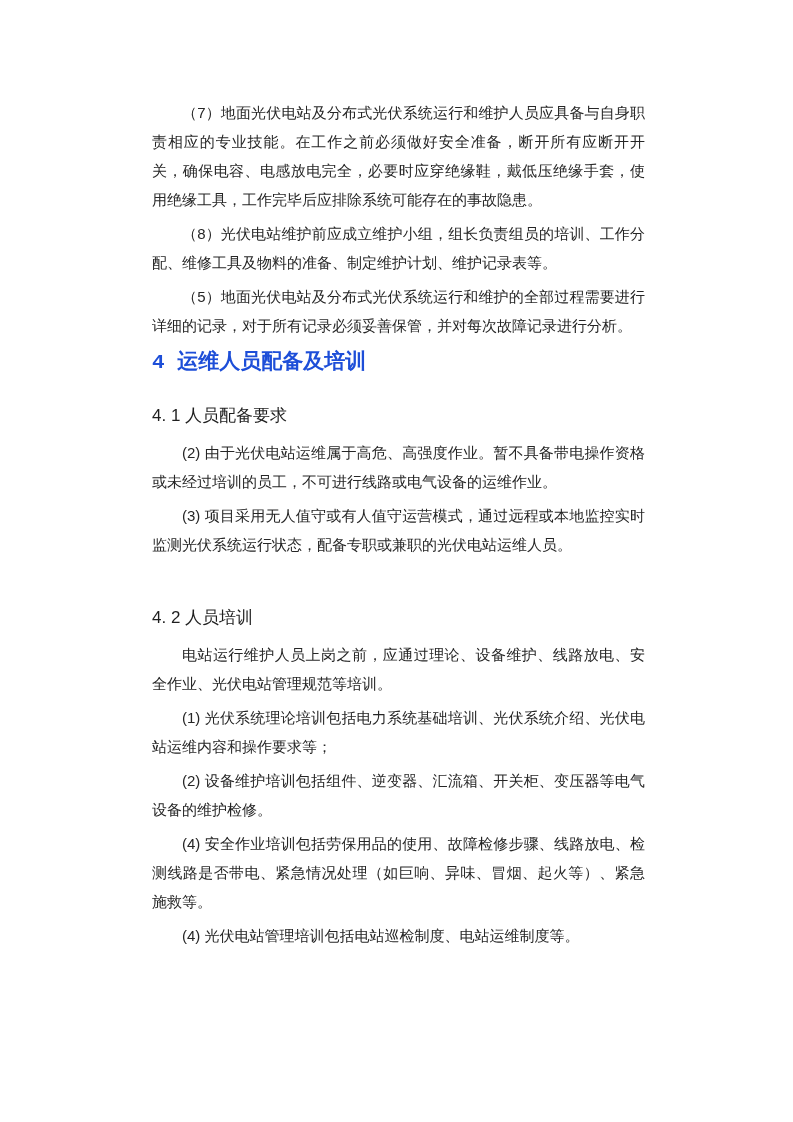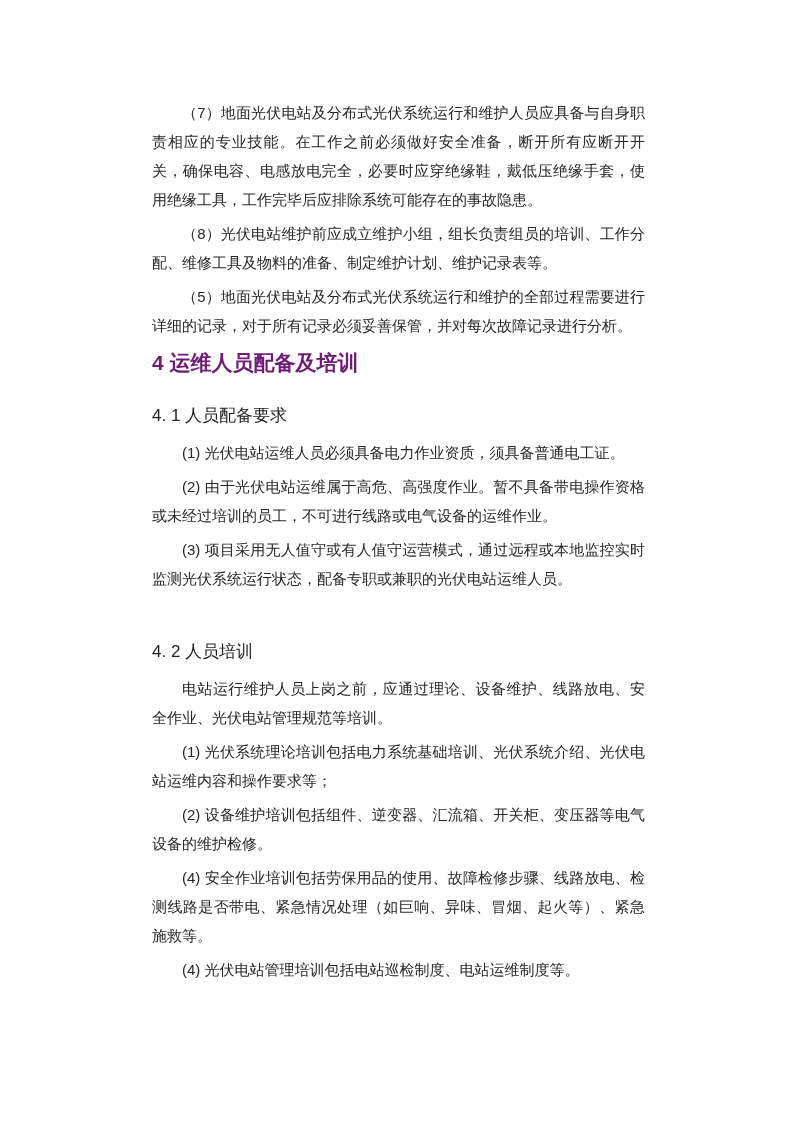--- a/index.html
+++ b/index.html
@@ -25,21 +25,22 @@
     text-indent: 2em;
     text-align: justify;
     margin: 0 0 5px 0;
     word-break: break-all;
   }
   .chapter-heading {
     font-size: 21px;
     font-weight: bold;
     line-height: 30px;
     margin: 8px 0 25px 0;
-    color: #701a75;
+    color: #1d4ed8;
+    font-family: Liberation Mono, monospace;
   }
   .section-heading {
     font-size: 17px;
     font-weight: normal;
     line-height: 26px;
     margin: 0 0 9px 0;
     color: #1f1f1f;
   }
   .section-heading.spaced-above {
     margin-top: 46px;
@@ -50,21 +51,20 @@
 
 <div class="page">
 
   <p class="body-text">（7）地面光伏电站及分布式光伏系统运行和维护人员应具备与自身职责相应的专业技能。在工作之前必须做好安全准备，断开所有应断开开关，确保电容、电感放电完全，必要时应穿绝缘鞋，戴低压绝缘手套，使用绝缘工具，工作完毕后应排除系统可能存在的事故隐患。</p>
   <p class="body-text">（8）光伏电站维护前应成立维护小组，组长负责组员的培训、工作分配、维修工具及物料的准备、制定维护计划、维护记录表等。</p>
   <p class="body-text">（5）地面光伏电站及分布式光伏系统运行和维护的全部过程需要进行详细的记录，对于所有记录必须妥善保管，并对每次故障记录进行分析。</p>
 
   <h1 class="chapter-heading">4 运维人员配备及培训</h1>
 
   <h2 class="section-heading">4. 1 人员配备要求</h2>
-  <p class="body-text">(1) 光伏电站运维人员必须具备电力作业资质，须具备普通电工证。</p>
   <p class="body-text">(2) 由于光伏电站运维属于高危、高强度作业。暂不具备带电操作资格或未经过培训的员工，不可进行线路或电气设备的运维作业。</p>
   <p class="body-text">(3) 项目采用无人值守或有人值守运营模式，通过远程或本地监控实时监测光伏系统运行状态，配备专职或兼职的光伏电站运维人员。</p>
 
   <h2 class="section-heading spaced-above">4. 2 人员培训</h2>
   <p class="body-text">电站运行维护人员上岗之前，应通过理论、设备维护、线路放电、安全作业、光伏电站管理规范等培训。</p>
   <p class="body-text">(1) 光伏系统理论培训包括电力系统基础培训、光伏系统介绍、光伏电站运维内容和操作要求等；</p>
   <p class="body-text">(2) 设备维护培训包括组件、逆变器、汇流箱、开关柜、变压器等电气设备的维护检修。</p>
   <p class="body-text">(4) 安全作业培训包括劳保用品的使用、故障检修步骤、线路放电、检测线路是否带电、紧急情况处理（如巨响、异味、冒烟、起火等）、紧急施救等。</p>
   <p class="body-text">(4) 光伏电站管理培训包括电站巡检制度、电站运维制度等。</p>
 

